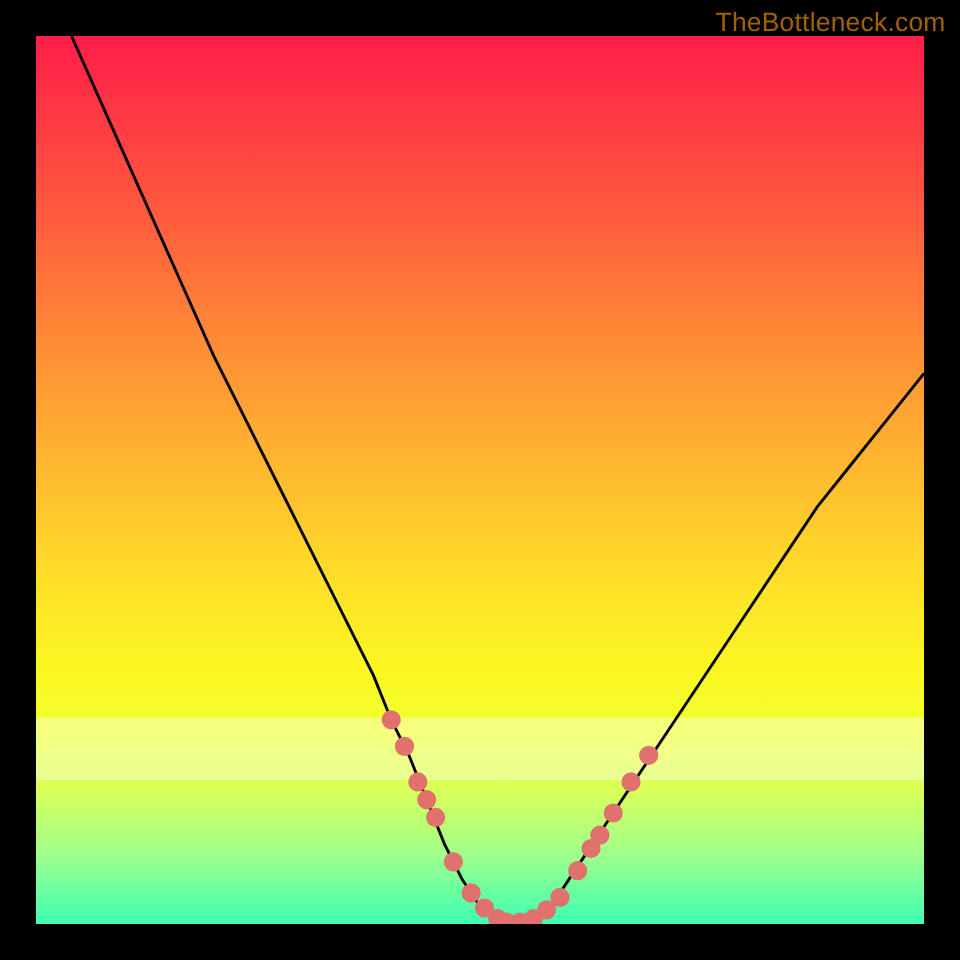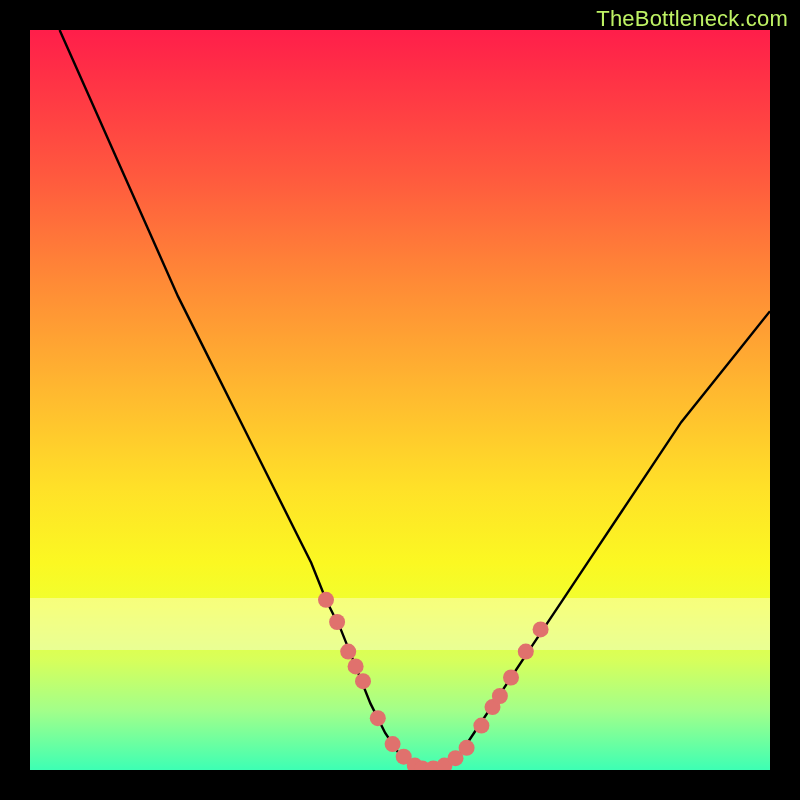--- a/index.html
+++ b/index.html
@@ -35,21 +35,21 @@
     left: 0;
     width: 100%;
     top: 76.8%;
     height: 7%;
     background: rgba(255,255,255,0.38);
   }
   .attribution {
     position: absolute;
     top: 6px;
     right: 12px;
-    color: #bef264;
+    color: #a16207;
     font-size: 22px;
     font-weight: 500;
     letter-spacing: 0.2px;
     z-index: 20;
   }
   svg.plot {
     position: absolute;
     left: 0;
     top: 0;
     width: 740px;

